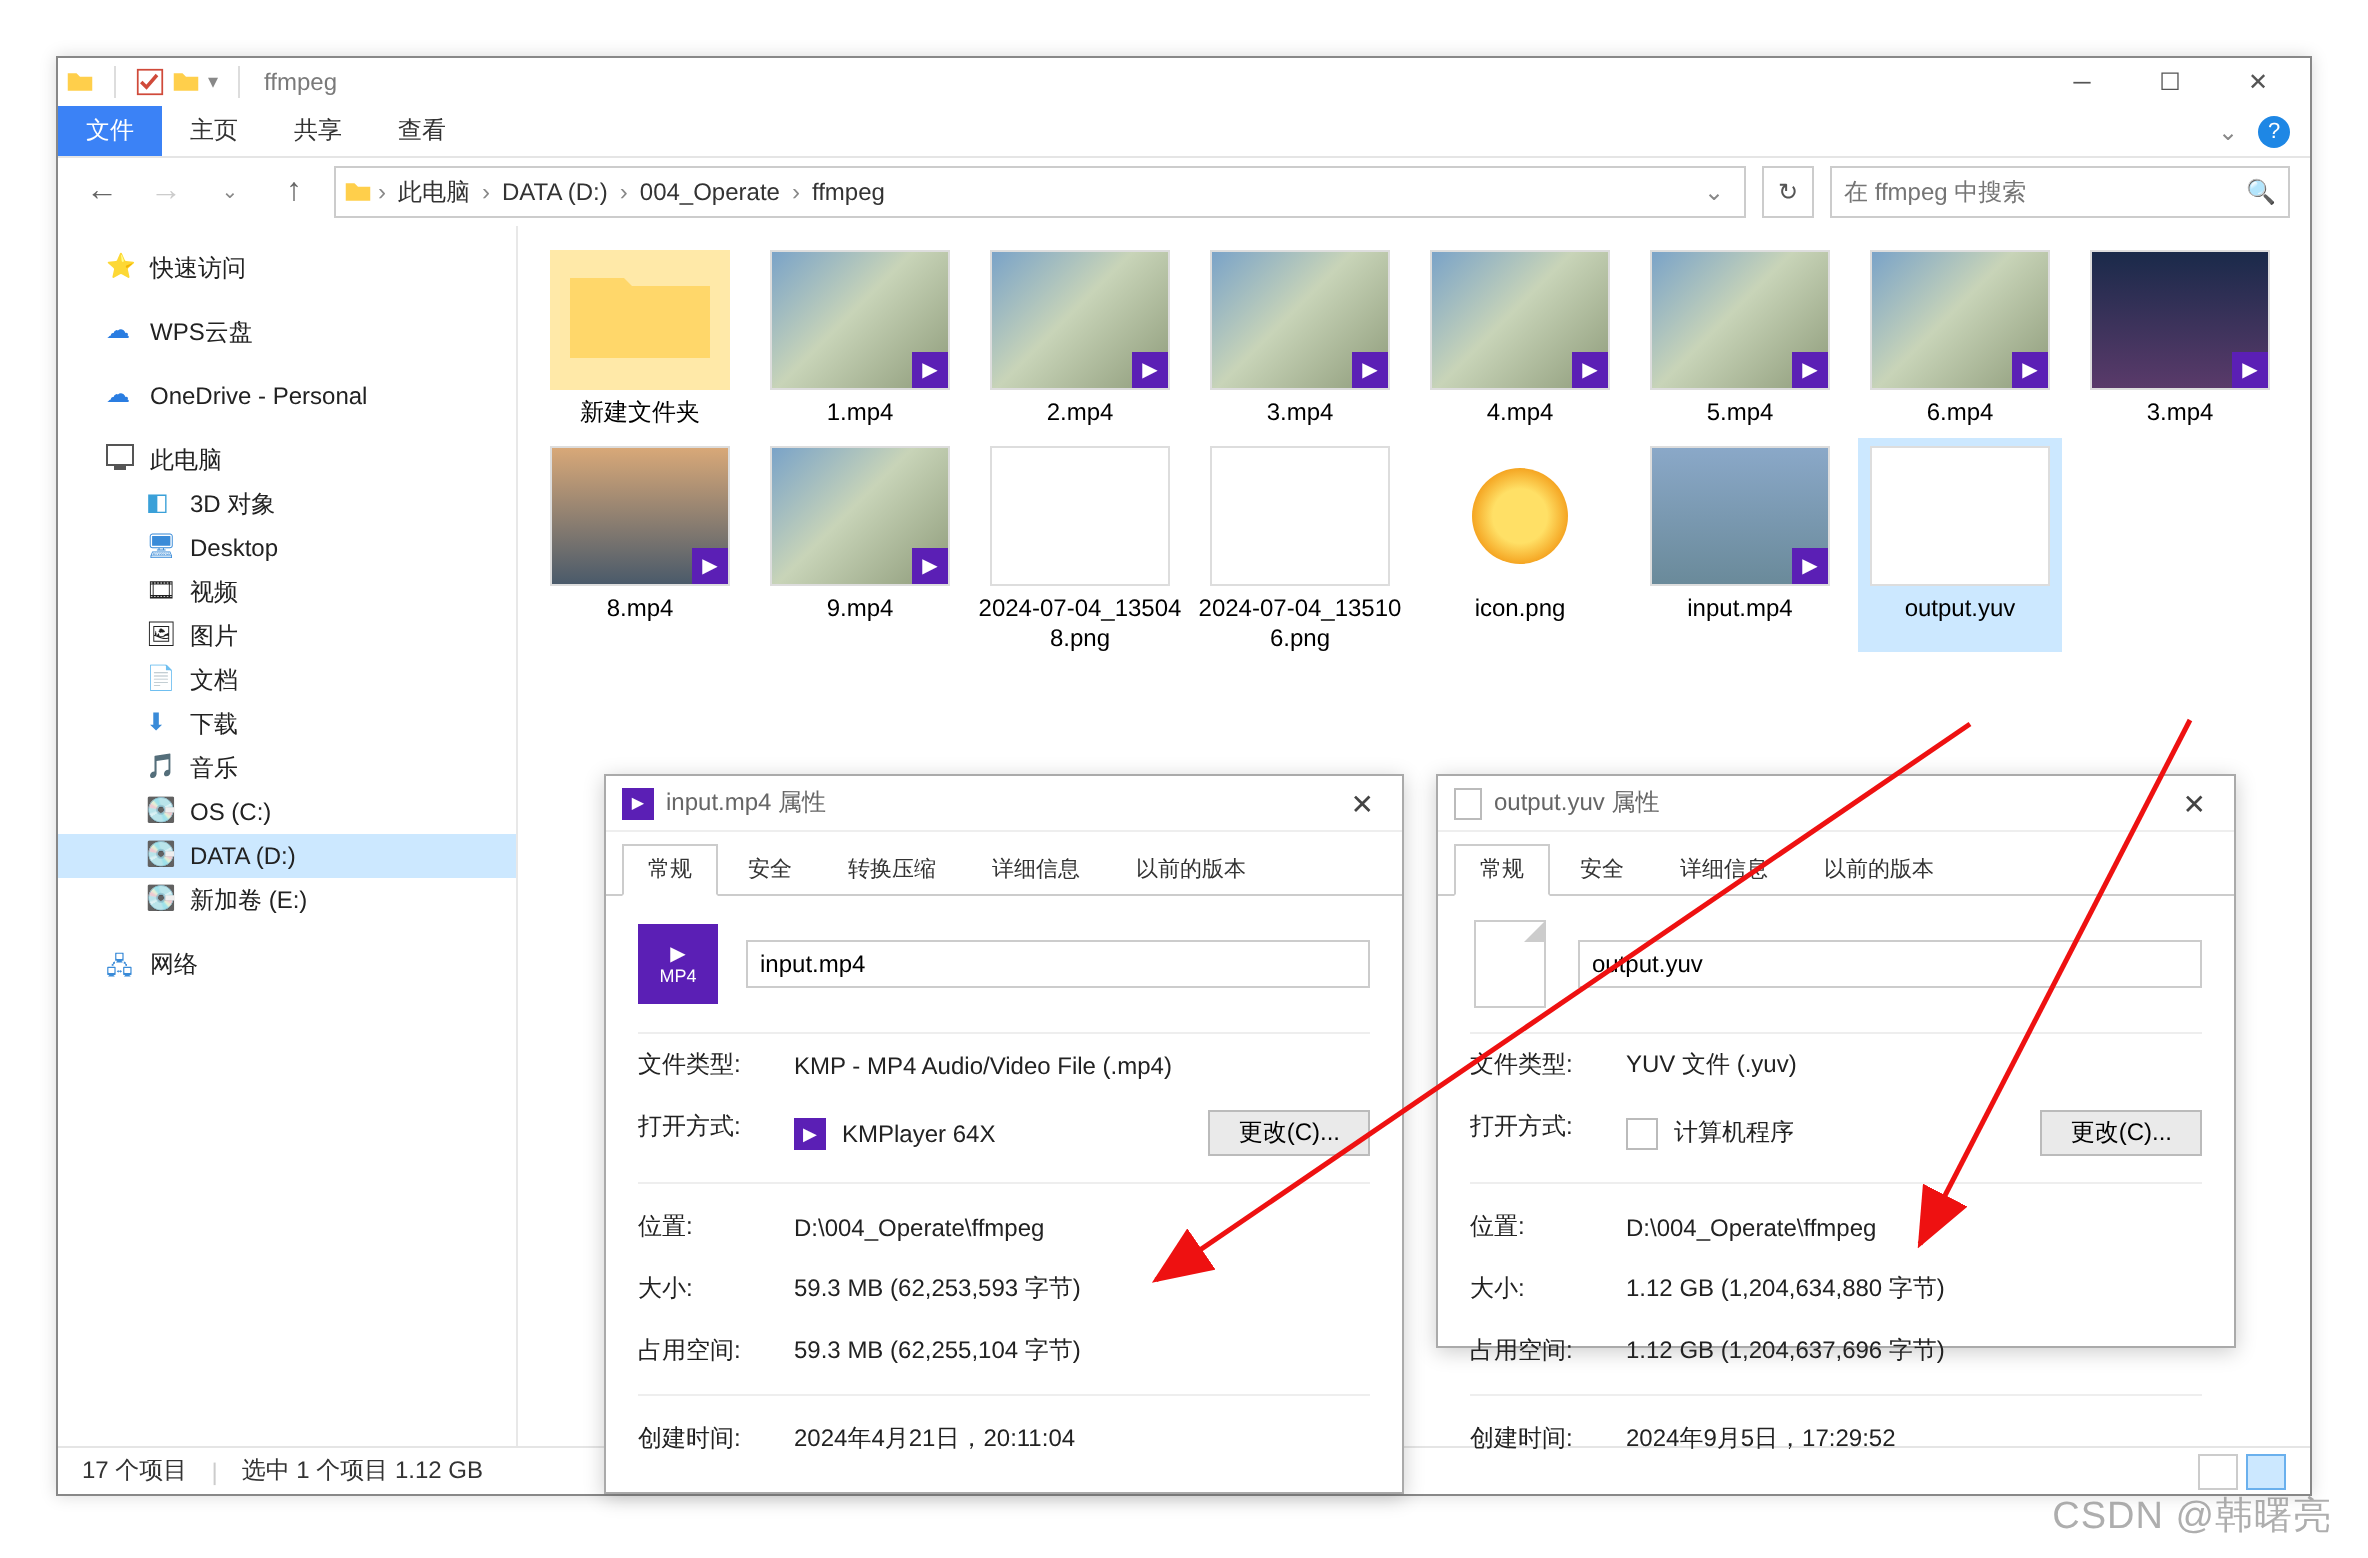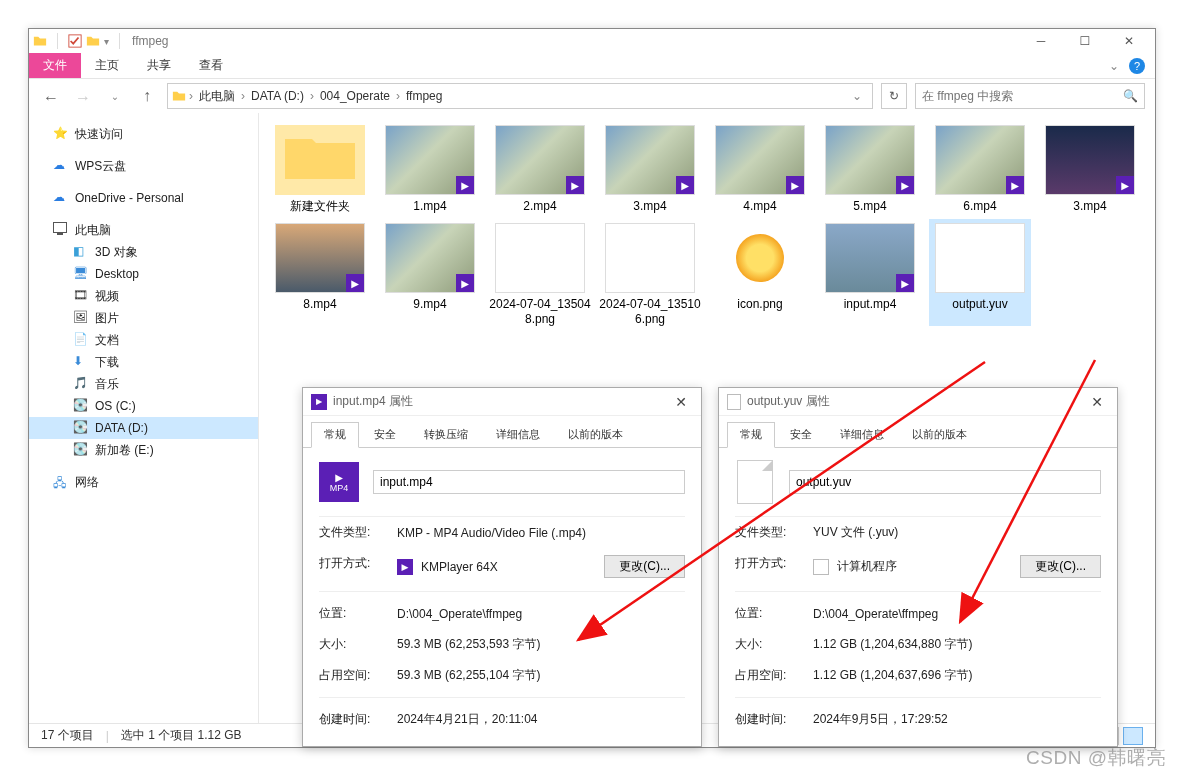--- a/index.html
+++ b/index.html
@@ -7,21 +7,21 @@
 .outer{position:absolute;left:28px;top:28px;width:1128px;height:720px;border:1px solid #888;background:#fff;box-shadow:0 0 8px rgba(0,0,0,.15)}
 .titlebar{height:24px;display:flex;align-items:center;padding:0 4px;background:#fff}
 .titlebar .icons{display:flex;gap:4px;align-items:center}
 .titlebar .sep{width:1px;height:16px;background:#ddd;margin:0 6px}
 .titlebar .title{margin-left:6px;color:#7a7a7a;font-size:12px}
 .titlebar .winbtns{margin-left:auto;display:flex}
 .winbtn{width:44px;height:24px;display:flex;align-items:center;justify-content:center;color:#555}
 .qat{width:14px;height:14px;display:inline-block}
 .ribbon{height:26px;display:flex;align-items:stretch;border-bottom:1px solid #e5e5e5}
 .ribbon .tab{padding:0 14px;display:flex;align-items:center;color:#333}
-.ribbon .tab.file{background:#ec4899;color:#fff}
+.ribbon .tab.file{background:#3b82f6;color:#fff}
 .ribbon .expand{margin-left:auto;display:flex;align-items:center;padding:0 10px;gap:10px;color:#555}
 .help{width:16px;height:16px;border-radius:50%;background:#1e87e5;color:#fff;display:inline-flex;align-items:center;justify-content:center;font-size:11px}
 .addrbar{height:34px;display:flex;align-items:center;padding:0 10px;gap:8px}
 .navbtn{width:24px;height:24px;color:#666;display:flex;align-items:center;justify-content:center;font-size:16px}
 .navbtn.disabled{color:#ccc}
 .crumb-box{flex:1;height:26px;border:1px solid #ccc;display:flex;align-items:center;padding:0 4px;gap:3px}
 .crumb{color:#333;padding:0 3px}
 .crumb-sep{color:#888}
 .refresh{width:26px;height:26px;border:1px solid #ccc;display:flex;align-items:center;justify-content:center;color:#555}
 .search{width:230px;height:26px;border:1px solid #ccc;display:flex;align-items:center;padding:0 6px;color:#888}
@@ -44,21 +44,21 @@
 .vbadge{position:absolute;bottom:0;right:0;width:18px;height:18px;background:#5b1fb5;color:#fff;display:flex;align-items:center;justify-content:center;font-size:10px}
 .item-label{font-size:12px;margin-top:4px;line-height:1.2;word-break:break-all}
 .status{position:absolute;bottom:0;left:0;right:0;height:24px;border-top:1px solid #e5e5e5;display:flex;align-items:center;padding:0 12px;gap:12px;color:#333;font-size:12px;background:#fff}
 .status .sep2{color:#ccc}
 .status .view{margin-left:auto;display:flex;gap:4px}
 .viewbtn{width:20px;height:18px;border:1px solid #ccc}
 .viewbtn.active{background:#cce8ff;border-color:#6ab0ed}
 
 .prop{position:absolute;width:400px;background:#fff;border:1px solid #aaa;box-shadow:0 2px 10px rgba(0,0,0,.2)}
 .prop1{left:302px;top:387px;height:360px}
-.prop2{left:718px;top:387px;height:360px}
+.prop2{left:718px;top:387px;height:287px}
 .prop-title{height:28px;background:#fff;display:flex;align-items:center;padding:0 8px;gap:6px;border-bottom:1px solid #eee}
 .prop-title .pname{color:#666;font-size:12px}
 .prop-title .pclose{margin-left:auto;color:#444;font-size:14px;padding:0 6px}
 .prop-tabs{display:flex;border-bottom:1px solid #ccc;padding:6px 8px 0;gap:2px}
 .prop-tab{padding:4px 12px;border:1px solid transparent;font-size:11px;color:#333}
 .prop-tab.active{border:1px solid #ccc;border-bottom-color:#fff;background:#fff;margin-bottom:-1px}
 .prop-body{padding:14px 16px}
 .prop-hdr{display:flex;align-items:center;gap:14px;padding-bottom:14px;border-bottom:1px solid #eee}
 .prop-hdr .picon{width:40px;height:40px;display:flex;align-items:center;justify-content:center}
 .prop-hdr input{flex:1;height:24px;border:1px solid #ccc;padding:0 6px;font-size:12px}

